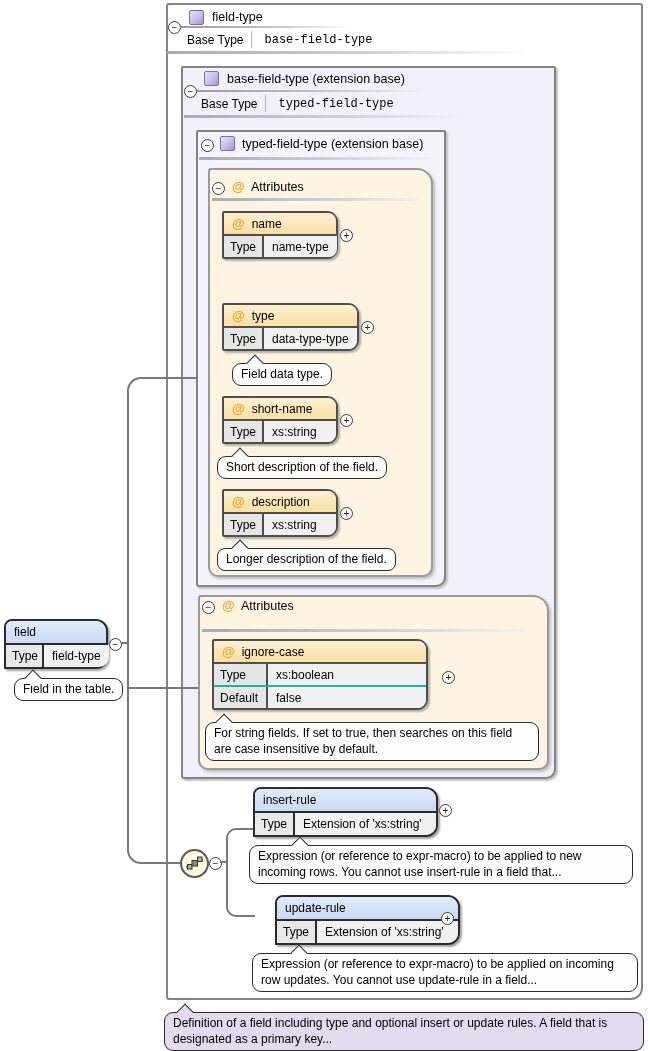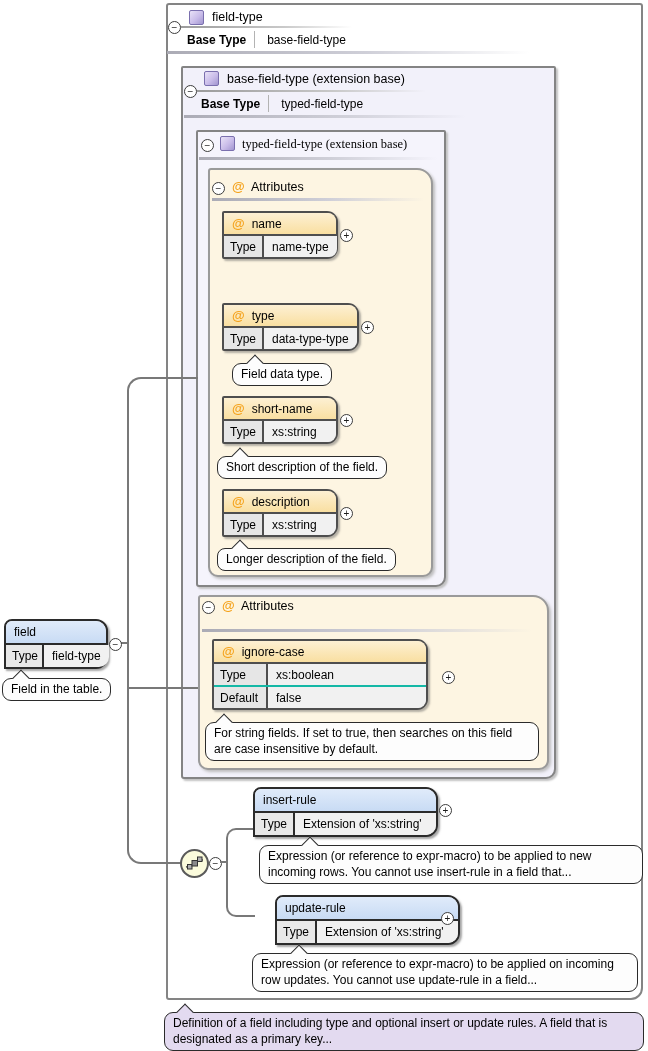--- a/index.html
+++ b/index.html
@@ -15,23 +15,23 @@
          box-shadow:2px 2px 3px #bdbdbd;}
   
   .hdr-title{position:absolute;font-size:12.5px;white-space:nowrap;}
   .sq-icon{position:absolute;width:13px;height:13px;border:1.5px solid #7a6fae;border-radius:2px;
            background:linear-gradient(135deg,#e9e2f7 0%,#c9bce9 55%,#a195cf 100%);}
   .fadeline{position:absolute;height:1.5px;
             background:linear-gradient(to right,#9b9b9b 0%,#c9c9c9 60%,rgba(255,255,255,0) 100%);}
   .shadowline{position:absolute;height:2.5px;
               background:linear-gradient(to right,#ababb5 0%,#cfcfd8 55%,rgba(255,255,255,0) 100%);}
   .baserow{position:absolute;display:flex;align-items:center;white-space:nowrap;}
-  .baserow .lbl{padding-right:8px;font-weight:bold;}
+  .baserow .lbl{padding-right:8px;}
   .baserow .vsep{width:1px;align-self:stretch;background:#b3b3b3;}
-  .baserow .val{padding-left:12px;}
+  .baserow .val{padding-left:12px;font-family:Liberation Mono, monospace;}
   
   .circ{position:absolute;width:11px;height:11px;border:1px solid #3c3c3c;border-radius:50%;
         background:#fff;display:flex;align-items:center;justify-content:center;
         font-size:10px;line-height:1;color:#1c1c1c;cursor:pointer;}
   
   .atable{position:absolute;border:2px solid #4e4e4e;border-radius:2px 11px 11px 2px;
           background:#f0f0f0;box-shadow:2px 2px 2px rgba(90,90,90,.45);}
   .ahead{display:flex;align-items:center;gap:7px;height:21px;padding:0 8px;
          background:linear-gradient(#fdf0d3,#f9dfa1);border-bottom:2px solid #4e4e4e;
          border-radius:0 8px 0 0;}
@@ -95,21 +95,21 @@
   <div class="baserow" style="left:201px;top:95px;height:17px;">
     <span class="lbl">Base Type</span>
     <span class="vsep"></span>
     <span class="val">typed-field-type</span>
   </div>
   <div class="shadowline" style="left:184px;top:115px;width:282px;"></div>
 
   <div class="panel lav lav2" style="left:196px;top:130px;width:246px;height:453px;"></div>
   <div class="circ" style="left:201px;top:139px;">−</div>
   <div class="sq-icon" style="left:220px;top:136px;"></div>
-  <div class="hdr-title" style="left:242px;top:137px;font-family:Liberation Serif, serif;">typed-field-type (extension base)</div>
+  <div class="hdr-title" style="left:242px;top:137px;">typed-field-type (extension base)</div>
   <div class="shadowline" style="left:199px;top:157px;width:238px;"></div>
 
   <div class="cream abs" style="left:208px;top:168px;width:221px;height:405px;"></div>
   <div class="circ" style="left:212px;top:182px;">−</div>
   <span class="abs at" style="left:232px;top:179px;">@</span>
   <div class="hdr-title" style="left:251px;top:180px;">Attributes</div>
   <div class="shadowline" style="left:212px;top:198px;width:212px;"></div>
 
   <div class="atable" style="left:222px;top:211px;width:112px;">
     <div class="ahead">
@@ -210,33 +210,33 @@
   <div class="bracket" style="left:226px;top:828px;width:27px;height:85px;border-radius:10px 0 0 10px;"></div>
 
   <div class="etable" style="left:4px;top:619px;width:100px;">
     <div class="ehead">field</div>
     <div class="erow">
       <div class="ecell-l" style="width:38px;">Type</div>
       <div class="ecell-v">field-type</div>
     </div>
   </div>
   <div class="circ" style="left:109px;top:638px;">−</div>
-  <div class="tip nowrap" style="left:2px;top:678px;text-align:center;">
+  <div class="tip nowrap" style="left:14px;top:678px;text-align:center;">
     <div class="caret" style="left:12px;"></div><span>Field in the table.</span>
   </div>
 
   <div class="etable" style="left:253px;top:787px;width:181px;">
     <div class="ehead">insert-rule</div>
     <div class="erow">
       <div class="ecell-l" style="width:40px;">Type</div>
       <div class="ecell-v">Extension of 'xs:string'</div>
     </div>
   </div>
   <div class="circ" style="left:439px;top:804px;">+</div>
-  <div class="tip" style="left:249px;top:845px;width:366px;margin-left:10px;">
+  <div class="tip" style="left:249px;top:845px;width:366px;">
     <div class="caret" style="left:44px;"></div><span>Expression (or reference to expr-macro) to be applied to new incoming rows. You cannot use insert-rule in a field that...</span>
   </div>
 
   <div class="etable" style="left:255px;top:895px;width:181px;margin-left:20px;">
     <div class="ehead">update-rule</div>
     <div class="erow">
       <div class="ecell-l" style="width:40px;">Type</div>
       <div class="ecell-v">Extension of 'xs:string'</div>
     </div>
   </div>

